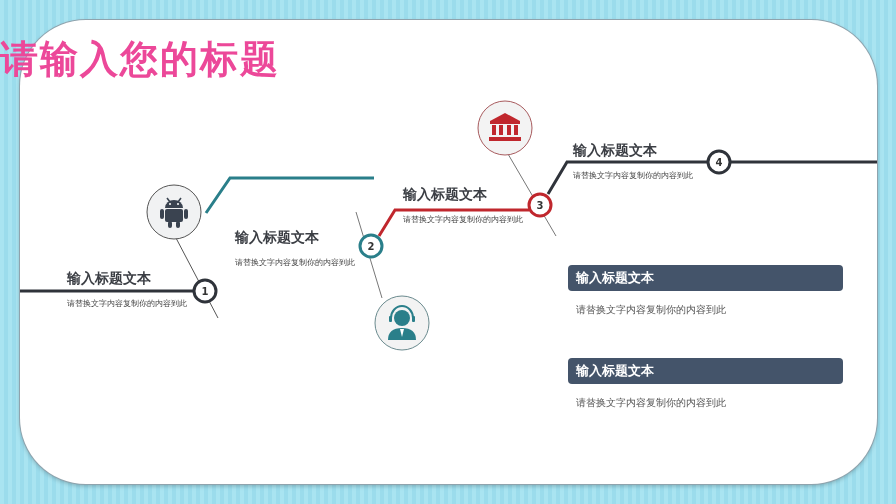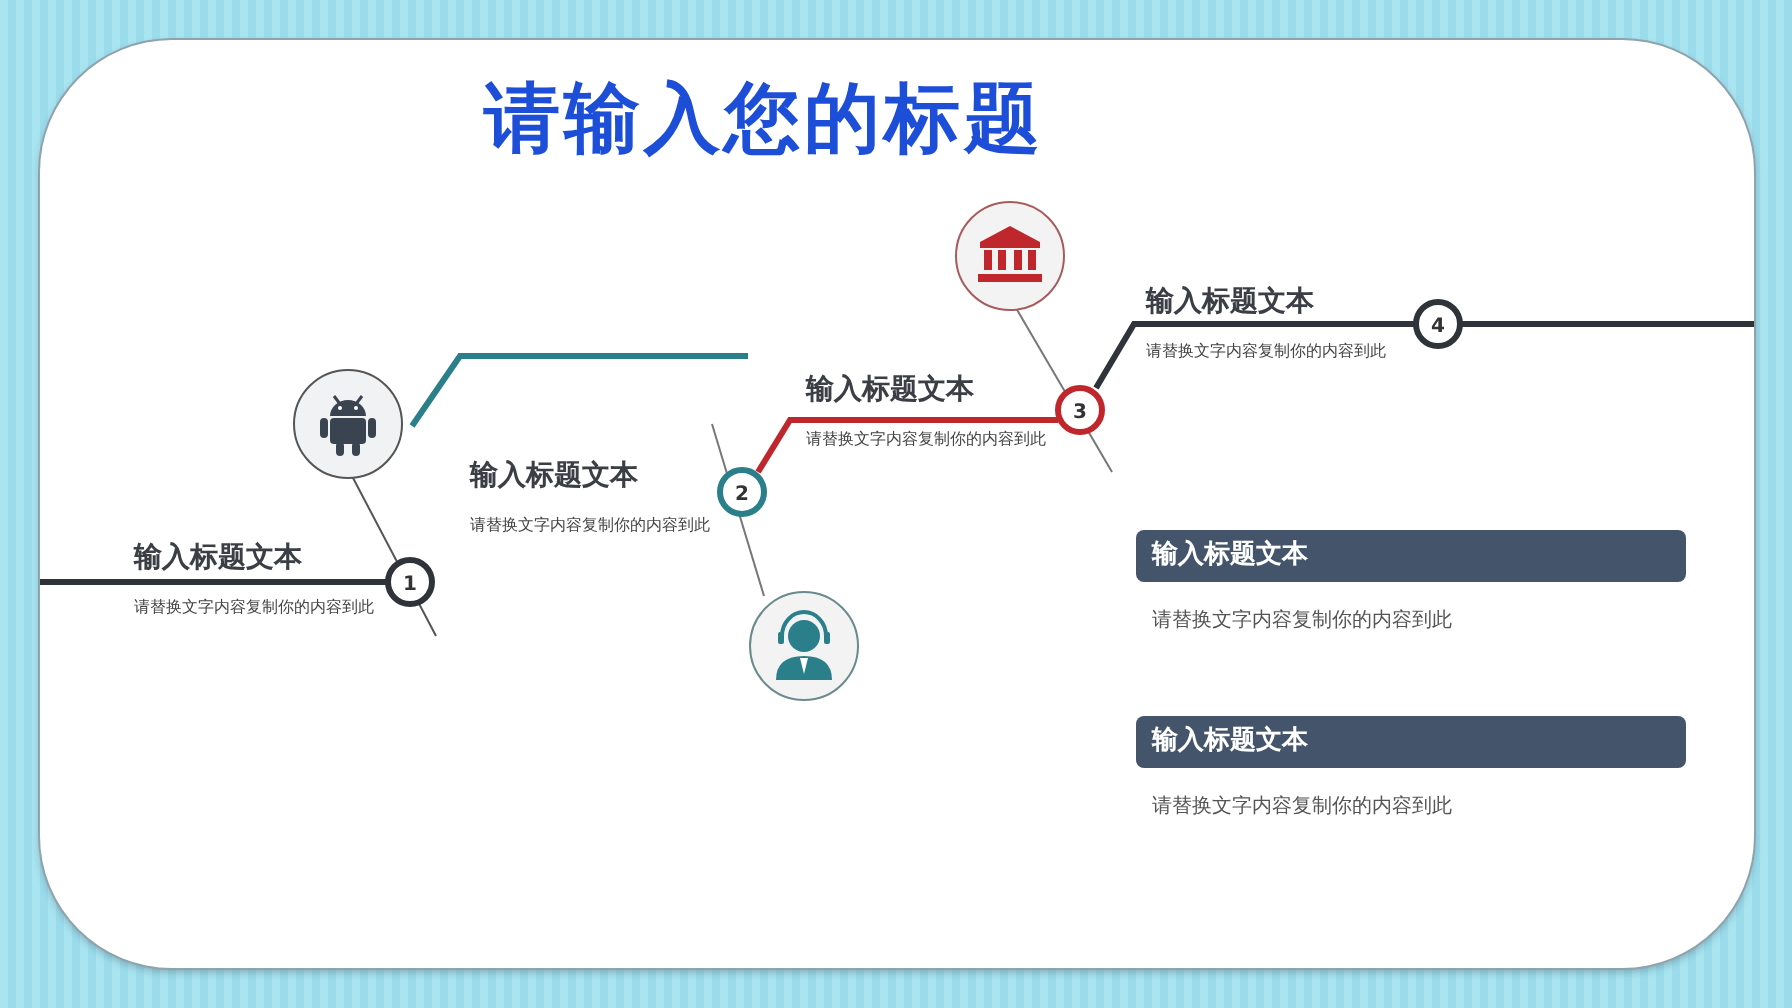--- a/index.html
+++ b/index.html
@@ -8,22 +8,22 @@
     background: repeating-linear-gradient(90deg, #a9e4f1 0px, #a9e4f1 4px, #9bdcec 4px, #9bdcec 8px);
     font-family: "DejaVu Sans", "Liberation Sans", sans-serif;
   }
   .card {
     position: absolute; left: 20px; top: 20px; width: 857px; height: 464px;
     background: #ffffff; border-radius: 66px;
     box-shadow: 0 0 0 1px #8fa3ad, 0 2px 4px rgba(0,0,0,0.25);
     overflow: hidden;
   }
   .title {
-    position: absolute; left: 0; width: 764px; top: 34px; text-align: center;
-    font-size: 38px; font-weight: bold; color: #1d4ed8; letter-spacing: 2px;
+    position: absolute; left: 0; width: 764px; top: 34px; text-align: left;
+    font-size: 38px; font-weight: bold; color: #ec4899; letter-spacing: 2px;
     font-family: "DejaVu Serif", "Liberation Serif", serif;
     margin: 0; line-height: 50px;
   }
   svg.diagram { position: absolute; left: 0; top: 0; }
   .step-title {
     position: absolute; font-size: 14px; font-weight: bold; color: #3b3e44; white-space: nowrap;
   }
   .step-desc {
     position: absolute; font-size: 8px; color: #444; white-space: nowrap;
   }

